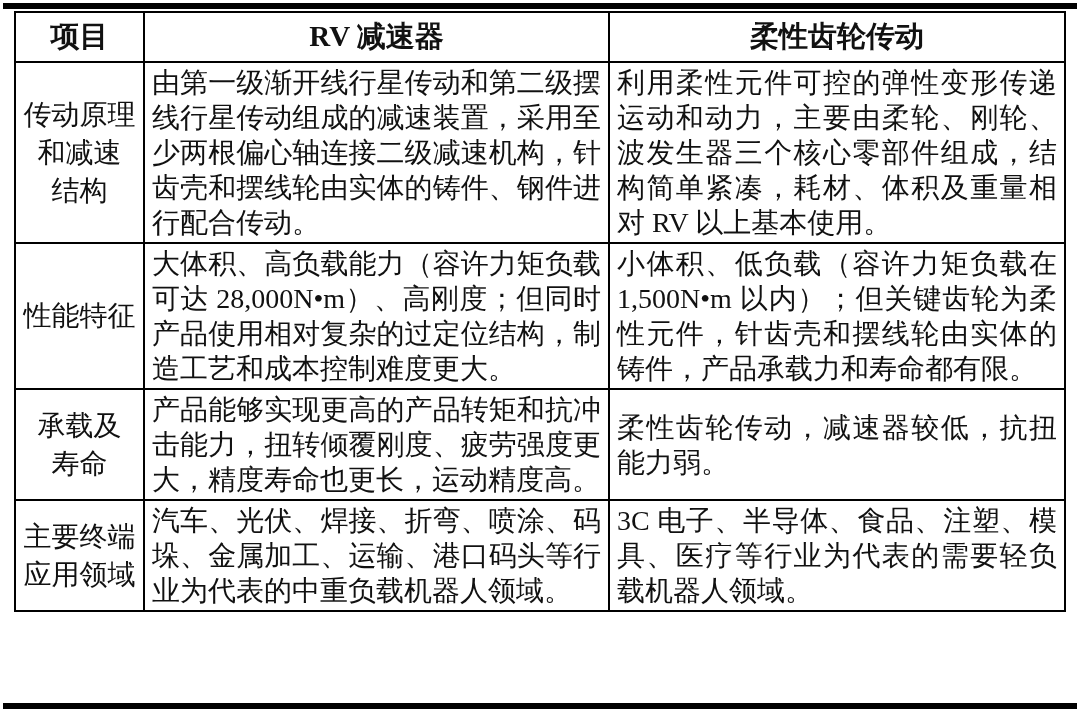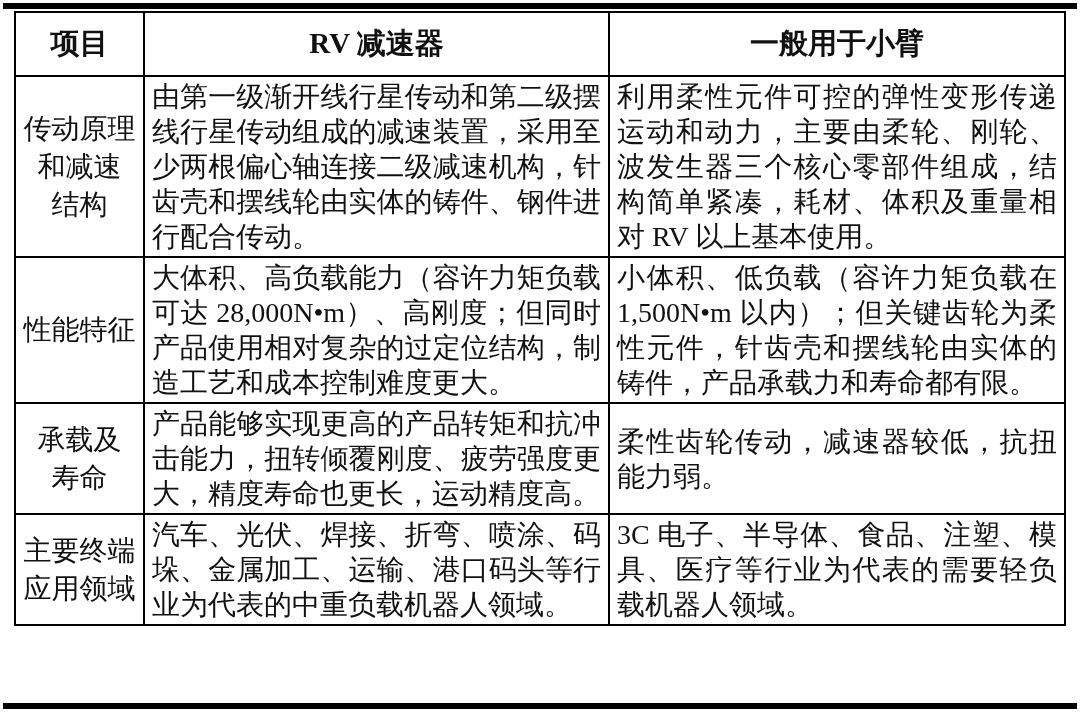--- a/index.html
+++ b/index.html
@@ -38,21 +38,21 @@
     border: 2px solid #000000;
     box-sizing: border-box;
     overflow: hidden;
   }
   table.cmp th {
     height: 38px;
     font-size: 29px;
     font-weight: bold;
     text-align: center;
     vertical-align: middle;
-    padding: 11px;
+    padding: 4px;
     margin-left: 12px;
   }
   td.item-cell {
     text-align: center;
     vertical-align: middle;
     font-size: 28px;
     line-height: 38px;
     white-space: pre-line;
     padding: 0 2px;
   }
@@ -81,21 +81,21 @@
   <table class="cmp">
     <colgroup>
       <col style="width:129px">
       <col style="width:465px">
       <col style="width:456px">
     </colgroup>
     <thead>
       <tr>
         <th>项目</th>
         <th>RV 减速器</th>
-        <th>一般用于小臂</th>
+        <th>柔性齿轮传动</th>
       </tr>
     </thead>
     <tbody>
       <tr class="row-0">
         <td class="item-cell">传动原理
 和减速
 结构</td>
         <td class="body-cell">由第一级渐开线行星传动和第二级摆线行星传动组成的减速装置，采用至少两根偏心轴连接二级减速机构，针齿壳和摆线轮由实体的铸件、钢件进行配合传动。</td>
         <td class="body-cell">利用柔性元件可控的弹性变形传递运动和动力，主要由柔轮、刚轮、波发生器三个核心零部件组成，结构简单紧凑，耗材、体积及重量相对 RV 以上基本使用。</td>
       </tr>

